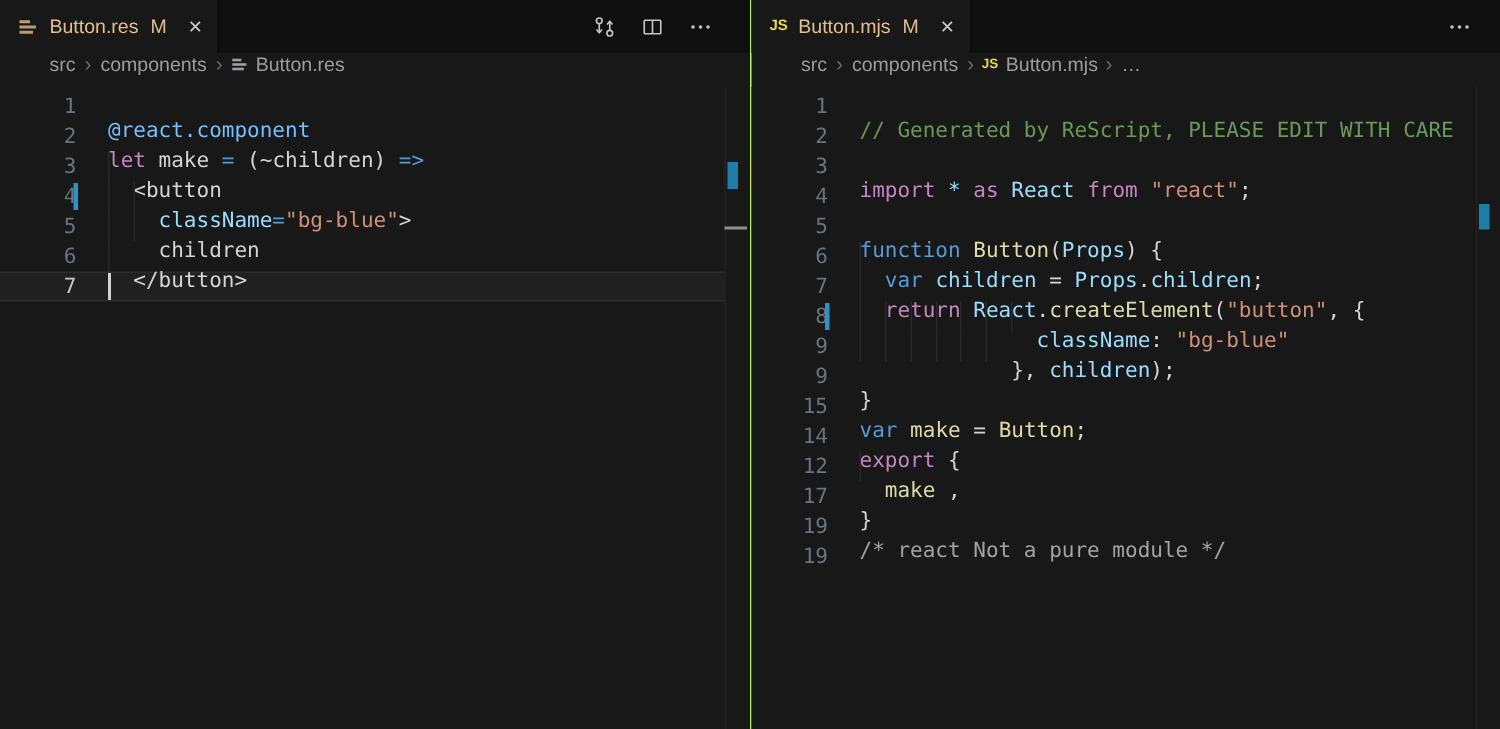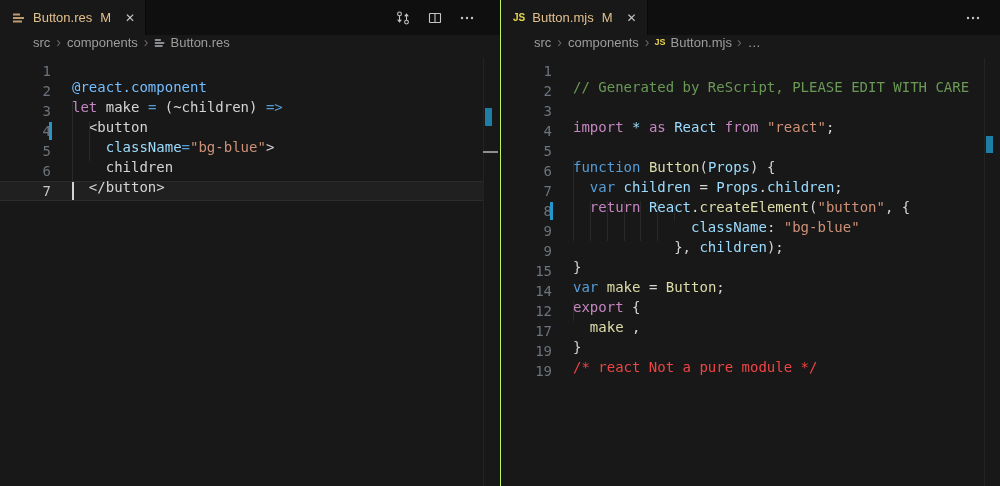--- a/index.html
+++ b/index.html
@@ -263,21 +263,21 @@
           <span class="ln">12</span>
           <span class="guide" style="left: calc(0ch + 72px);"></span>
           <span class="code"><span style="color: rgb(212, 212, 212);">  </span><span style="color: rgb(220, 220, 170);">make</span><span style="color: rgb(212, 212, 212);"> ,</span></span>
         </div>
         <div class="code-row">
           <span class="ln">17</span>
           <span class="code"><span style="color: rgb(212, 212, 212);">}</span></span>
         </div>
         <div class="code-row">
           <span class="ln">19</span>
-          <span class="code"><span style="color: #ef4444; margin-top: 25px;">/* react Not a pure module */</span></span>
+          <span class="code"><span style="color: #a3a3a3; margin-top: 25px;">/* react Not a pure module */</span></span>
         </div>
         <div class="code-row">
           <span class="ln">19</span>
           <span class="code"></span>
         </div>
       </div>
       <div class="ruler-border"></div>
       <div class="ov-modified" style="top: 78px; height: 17px;"></div>
     </div>
 </div>

